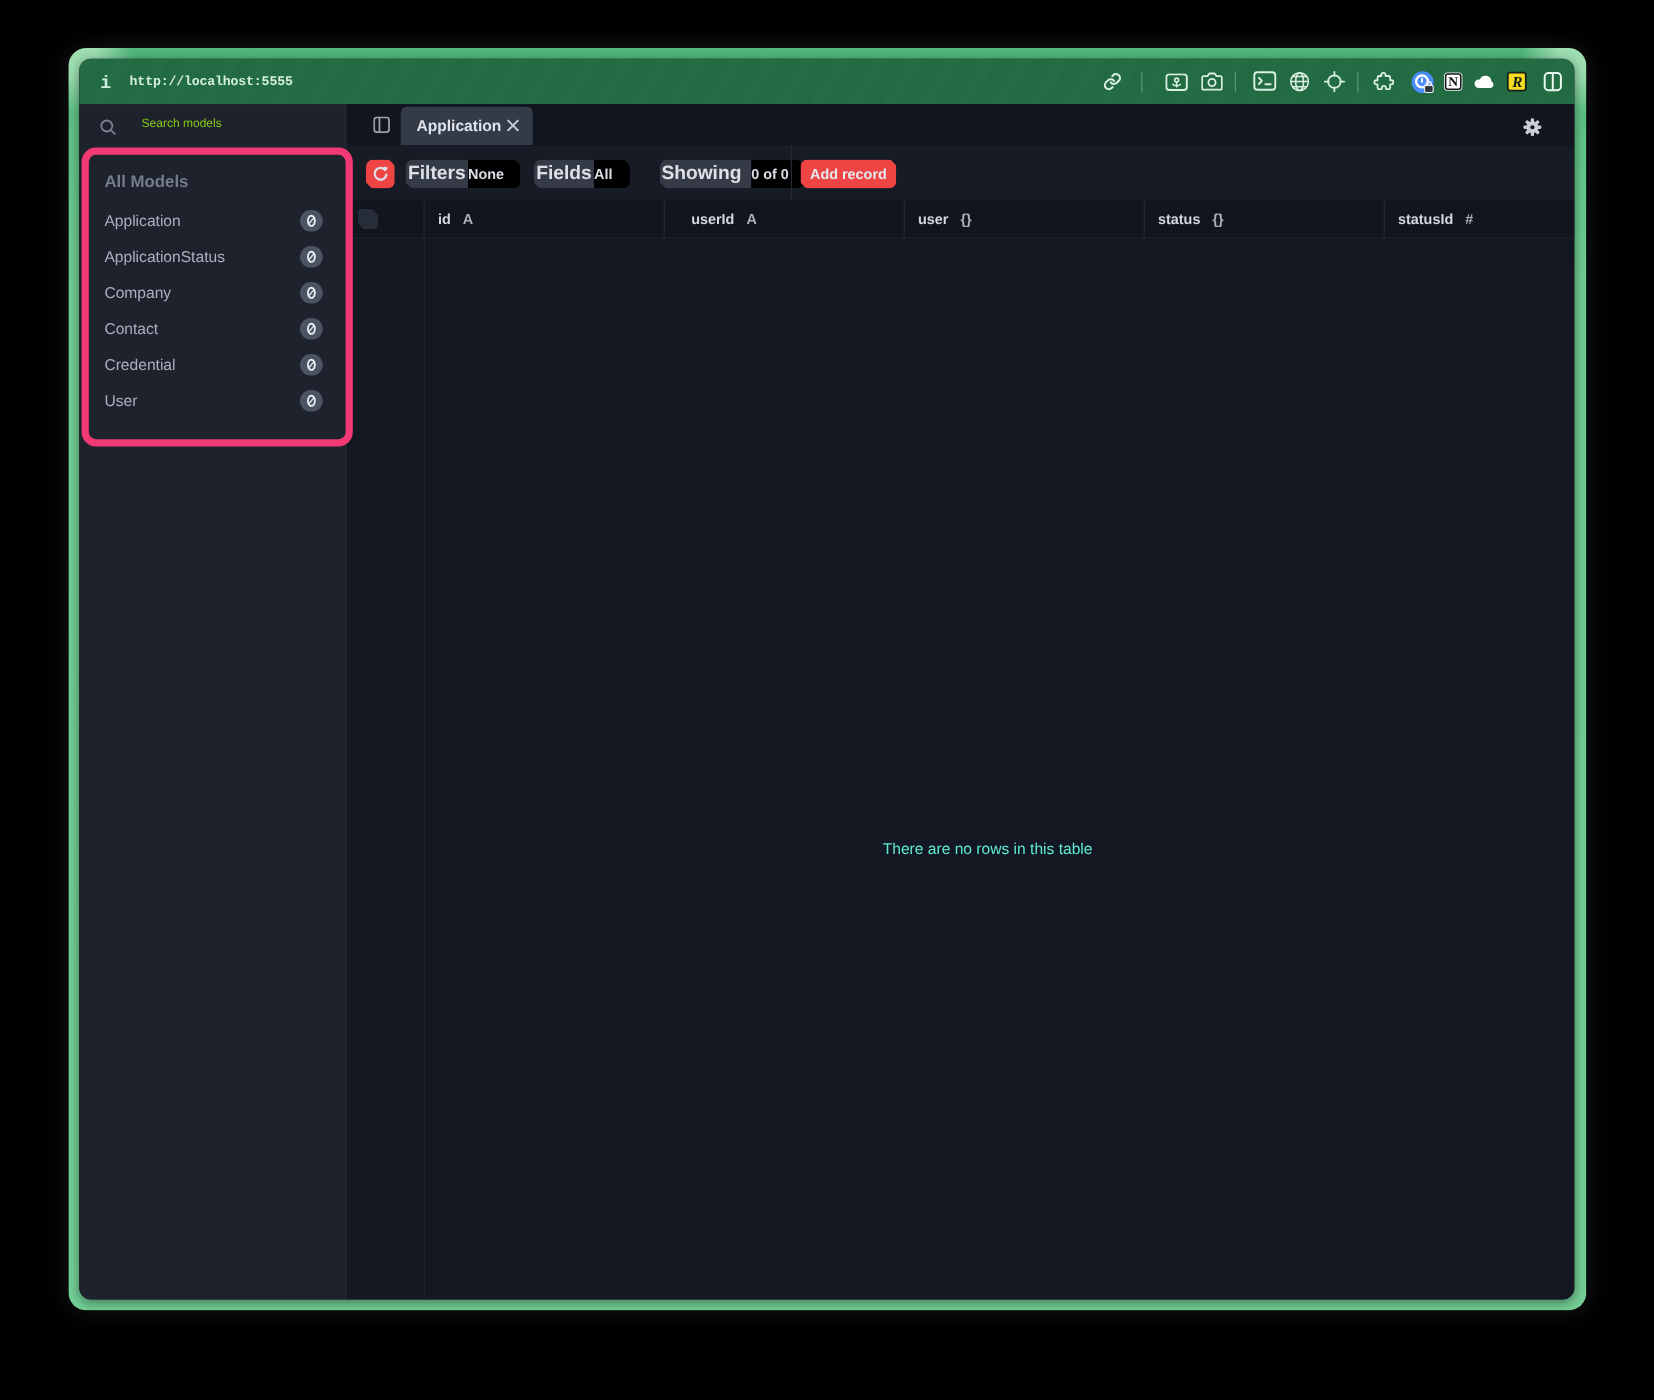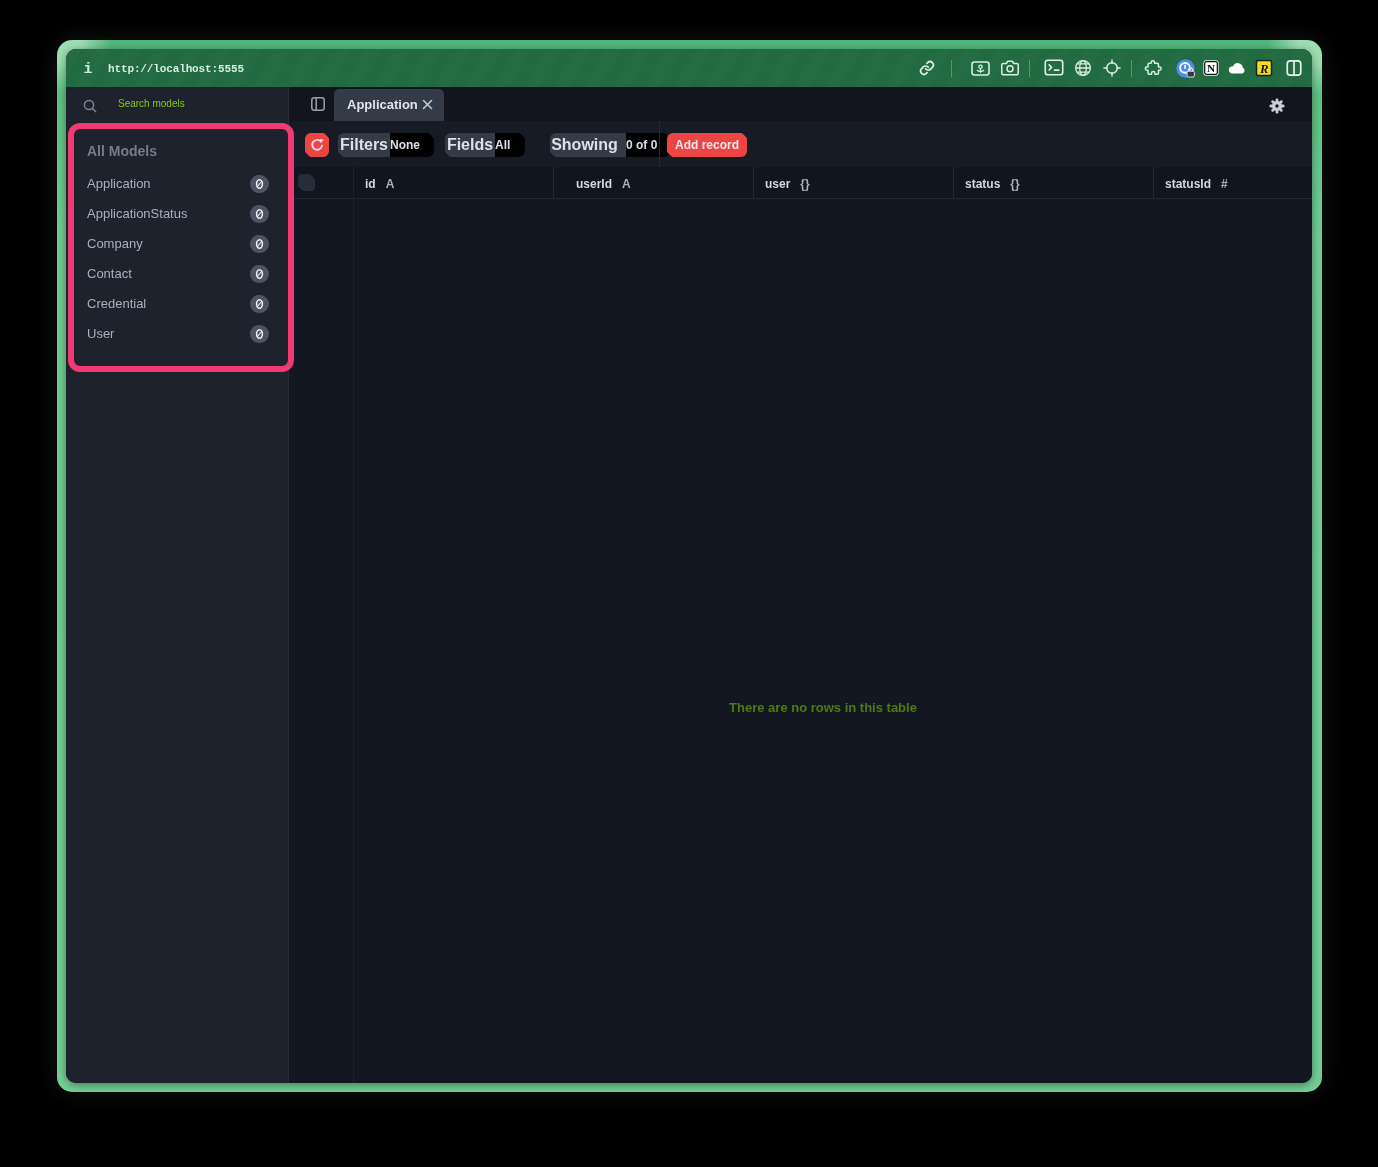--- a/index.html
+++ b/index.html
@@ -66,21 +66,21 @@
     border-bottom:1px solid #20252f; }
   .col-line { position:absolute; top:0; width:1px; height:32px; background:#242a35; }
   .checkcol-line { position:absolute; left:64px; top:80px; width:1px; bottom:0; background:#1d222c; }
   .checkbox { position:absolute; left:9px; top:7px; width:17px; height:17px;
     background:#272d38; border-radius:4px;
     clip-path:polygon(0 0, calc(100% - 5px) 0, 100% 5px, 100% 100%, 5px 100%, 0 calc(100% - 5px)); }
   .hcell { position:absolute; top:0; height:32px; line-height:32px; }
   .hcell b { font-size:12px; font-weight:700; color:#d3d7de; }
   .hcell span { font-size:12px; font-weight:700; color:#aab0bc; margin-left:10px; }
   .tbody-msg { position:absolute; left:534px; top:613px; transform:translateX(-50%);
-    font-size:13px; font-weight:700; color:#4d7c0f; white-space:nowrap; }
+    font-size:13px; font-weight:400; color:#5eead4; white-space:nowrap; }
   
   .pink { position:absolute; left:1.5px; top:74px; width:226.5px; height:248.5px;
     border:6.5px solid #f13a73; border-radius:12px; }
 </style>
 </head>
 <body>
 <div class="stage">
   <div class="win">
     <div class="content">
       <div class="titlebar">

